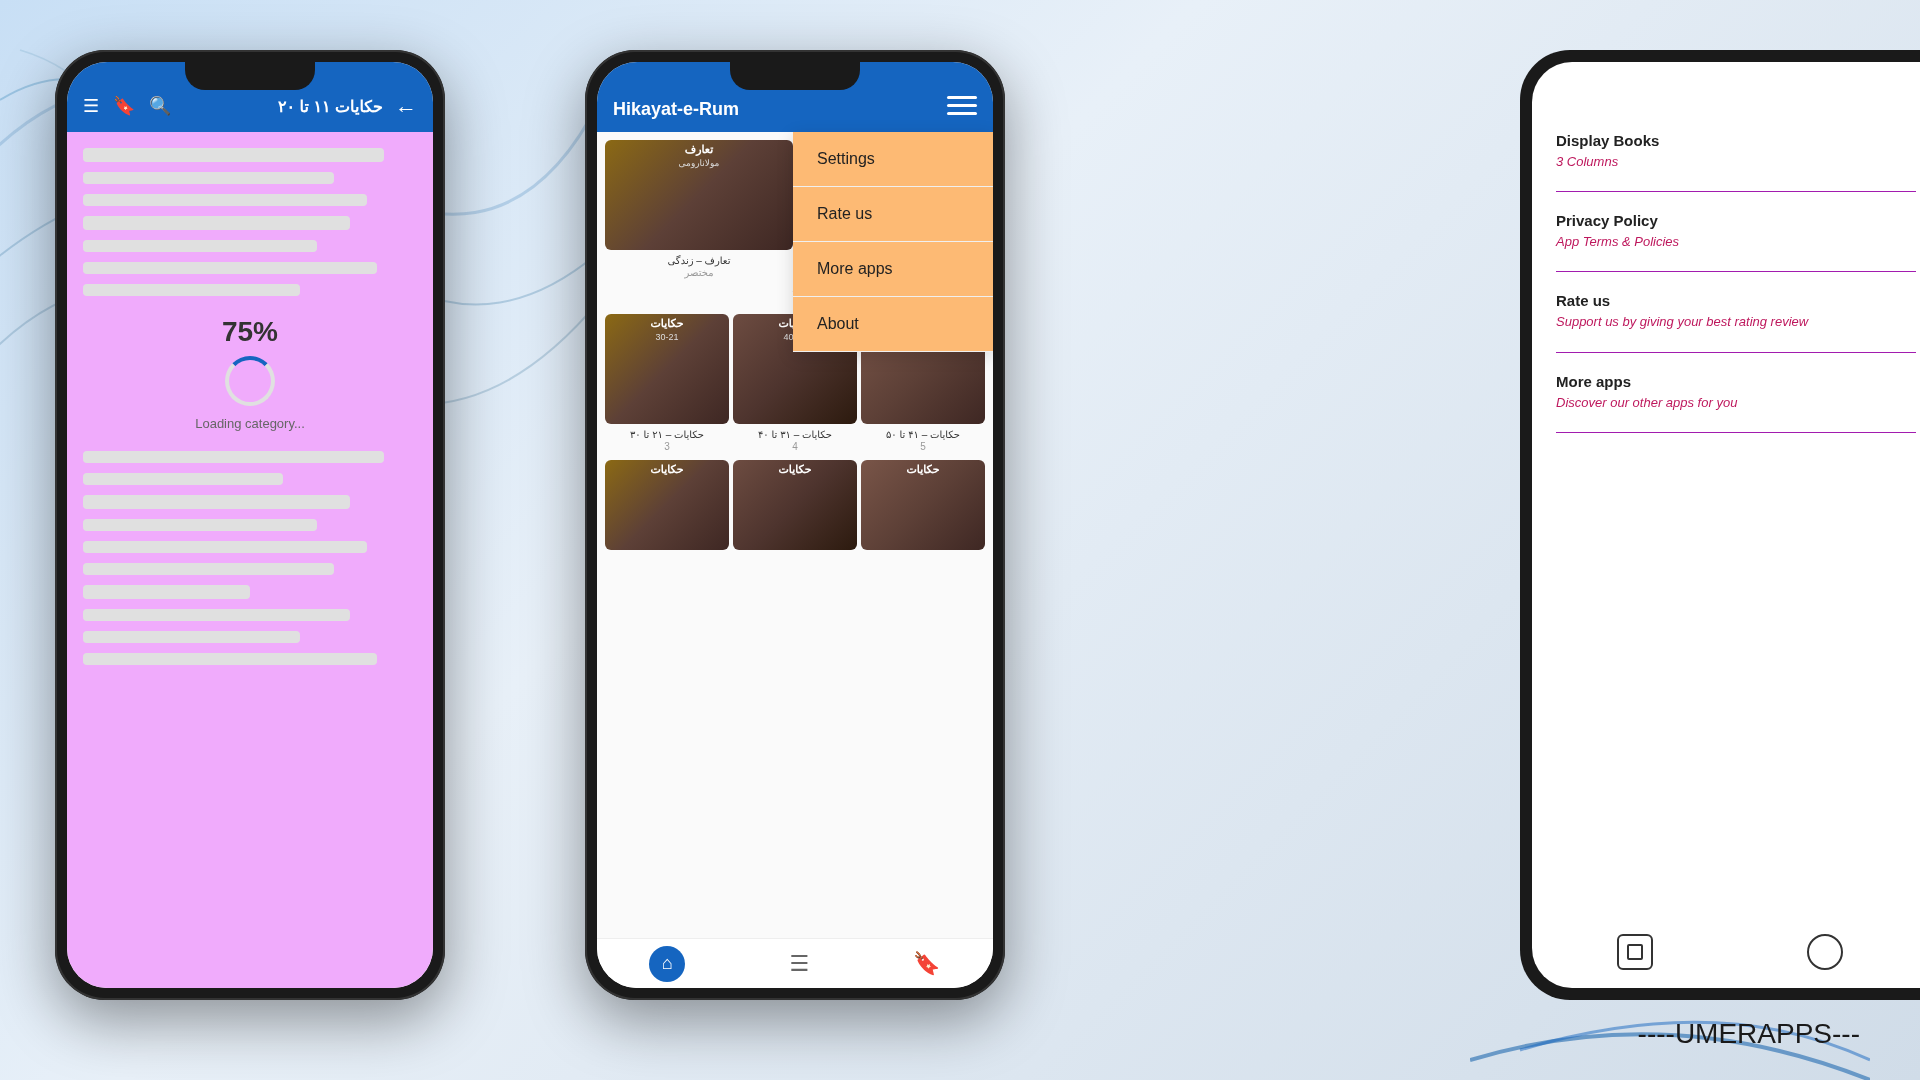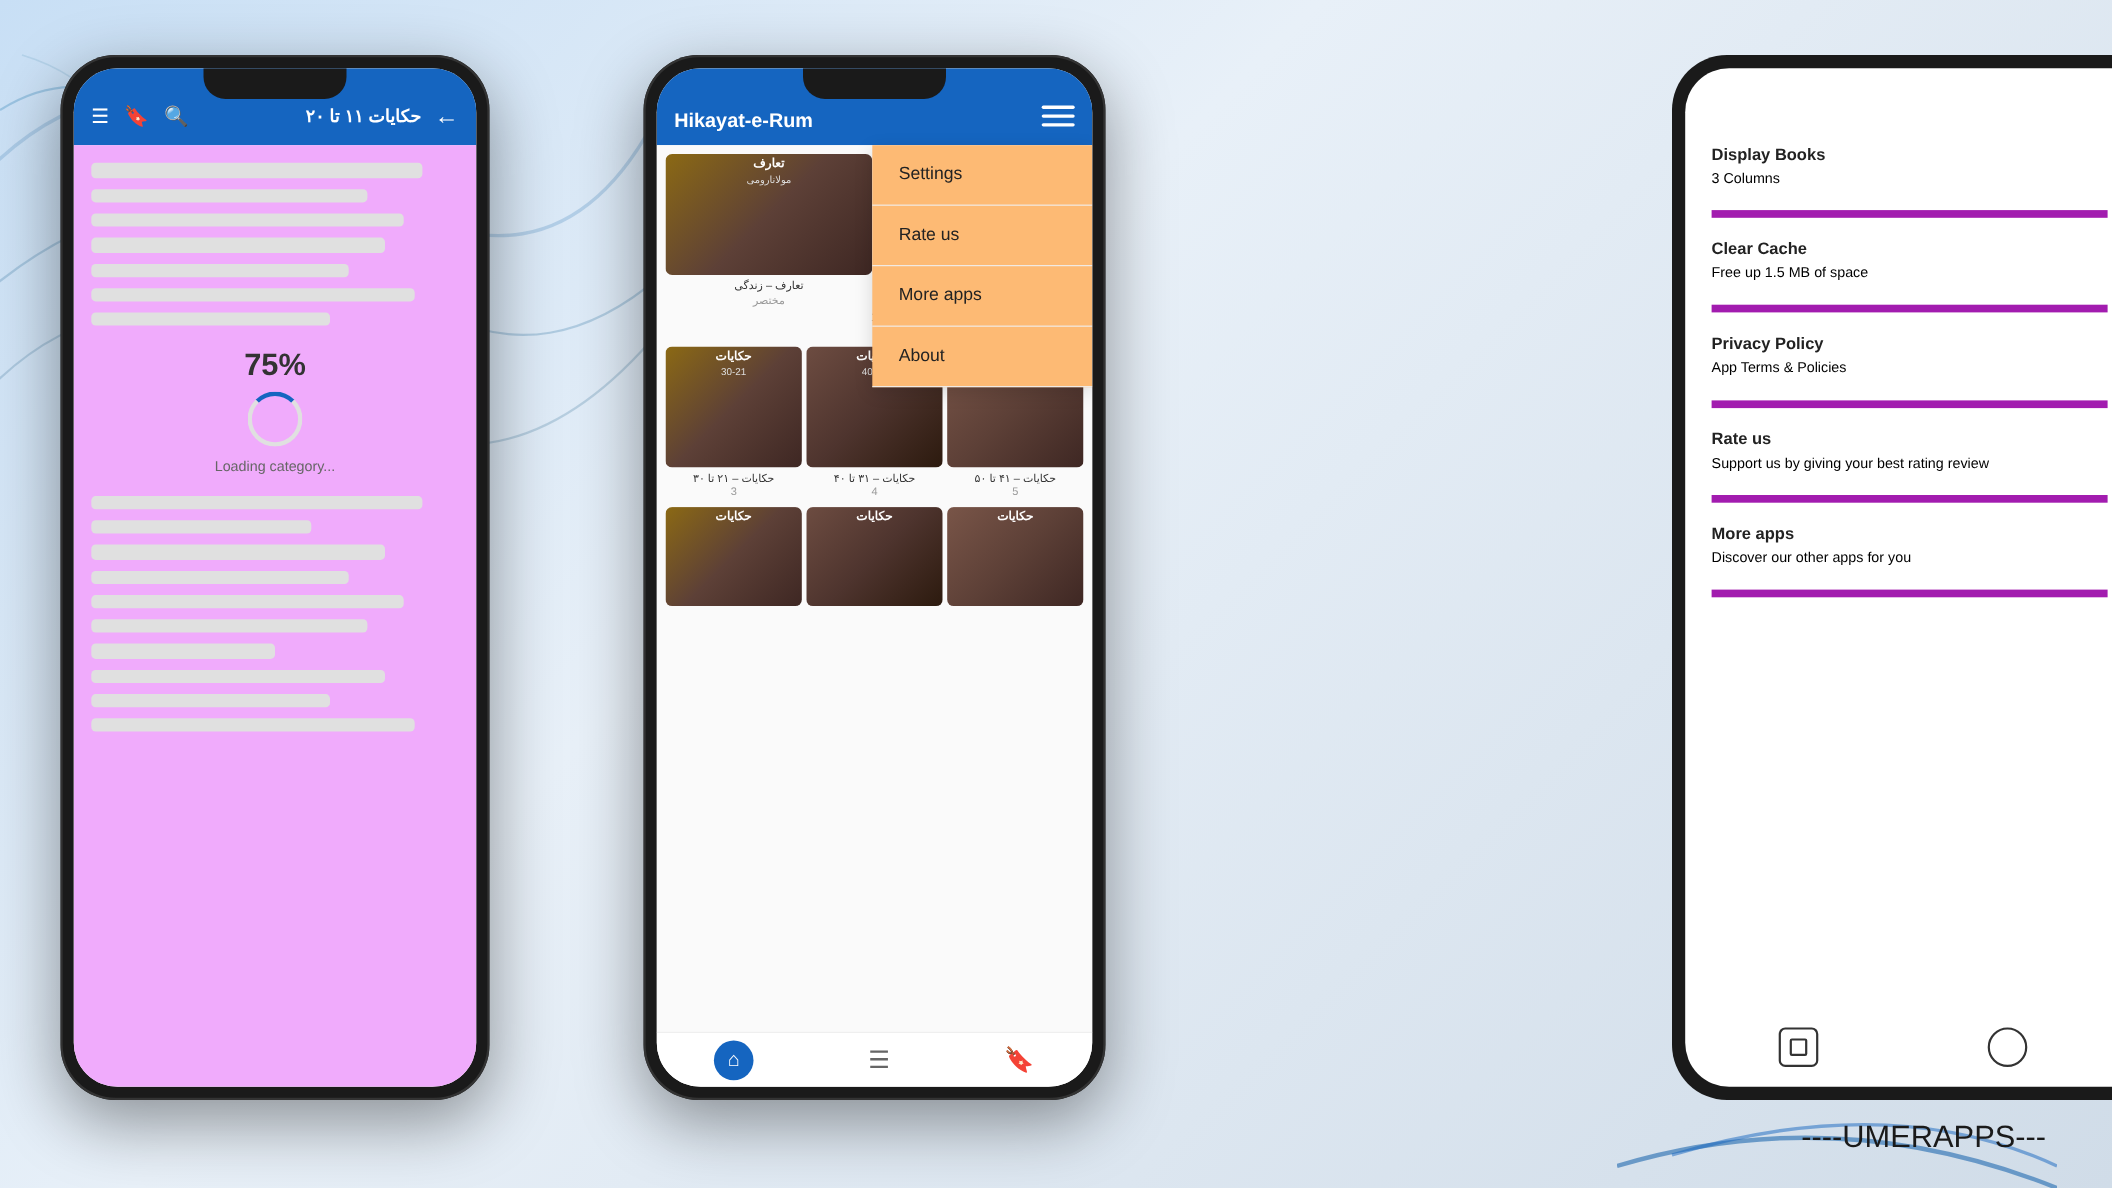--- a/index.html
+++ b/index.html
@@ -356,34 +356,35 @@
       overflow: hidden;
     }
 
     .p3-body {
       padding: 50px 24px 20px;
       height: 100%;
     }
 
     .settings-item {
       padding: 20px 0;
-      border-bottom: 7px solid #a21caf;
+      border-bottom: 1px solid #a21caf;
     }
 
     .settings-title {
       font-size: 15px;
       font-weight: bold;
       color: #222;
       margin-bottom: 4px;
     }
 
     .settings-subtitle {
       font-size: 13px;
-      color: #000000;
+      color: #be185d;
       line-height: 1.4;
+      font-style: italic;
     }
 
     
     .p3-bottom-nav {
       position: absolute;
       bottom: 30px;
       left: 0;
       right: 0;
       display: flex;
       justify-content: space-around;
@@ -624,24 +625,20 @@
 <div class="p3-shell">
   <div class="p3-screen">
     <div class="p3-body">
 
       <div class="settings-item">
         <div class="settings-title">Display Books</div>
         <div class="settings-subtitle">3 Columns</div>
       </div>
 
 
-      <div class="settings-item">
-        <div class="settings-title">Clear Cache</div>
-        <div class="settings-subtitle">Free up 1.5 MB of space</div>
-      </div>
 
       <div class="settings-item">
         <div class="settings-title">Privacy Policy</div>
         <div class="settings-subtitle">App Terms &amp; Policies</div>
       </div>
 
       <div class="settings-item">
         <div class="settings-title">Rate us</div>
         <div class="settings-subtitle">Support us by giving your best rating review</div>
       </div>

